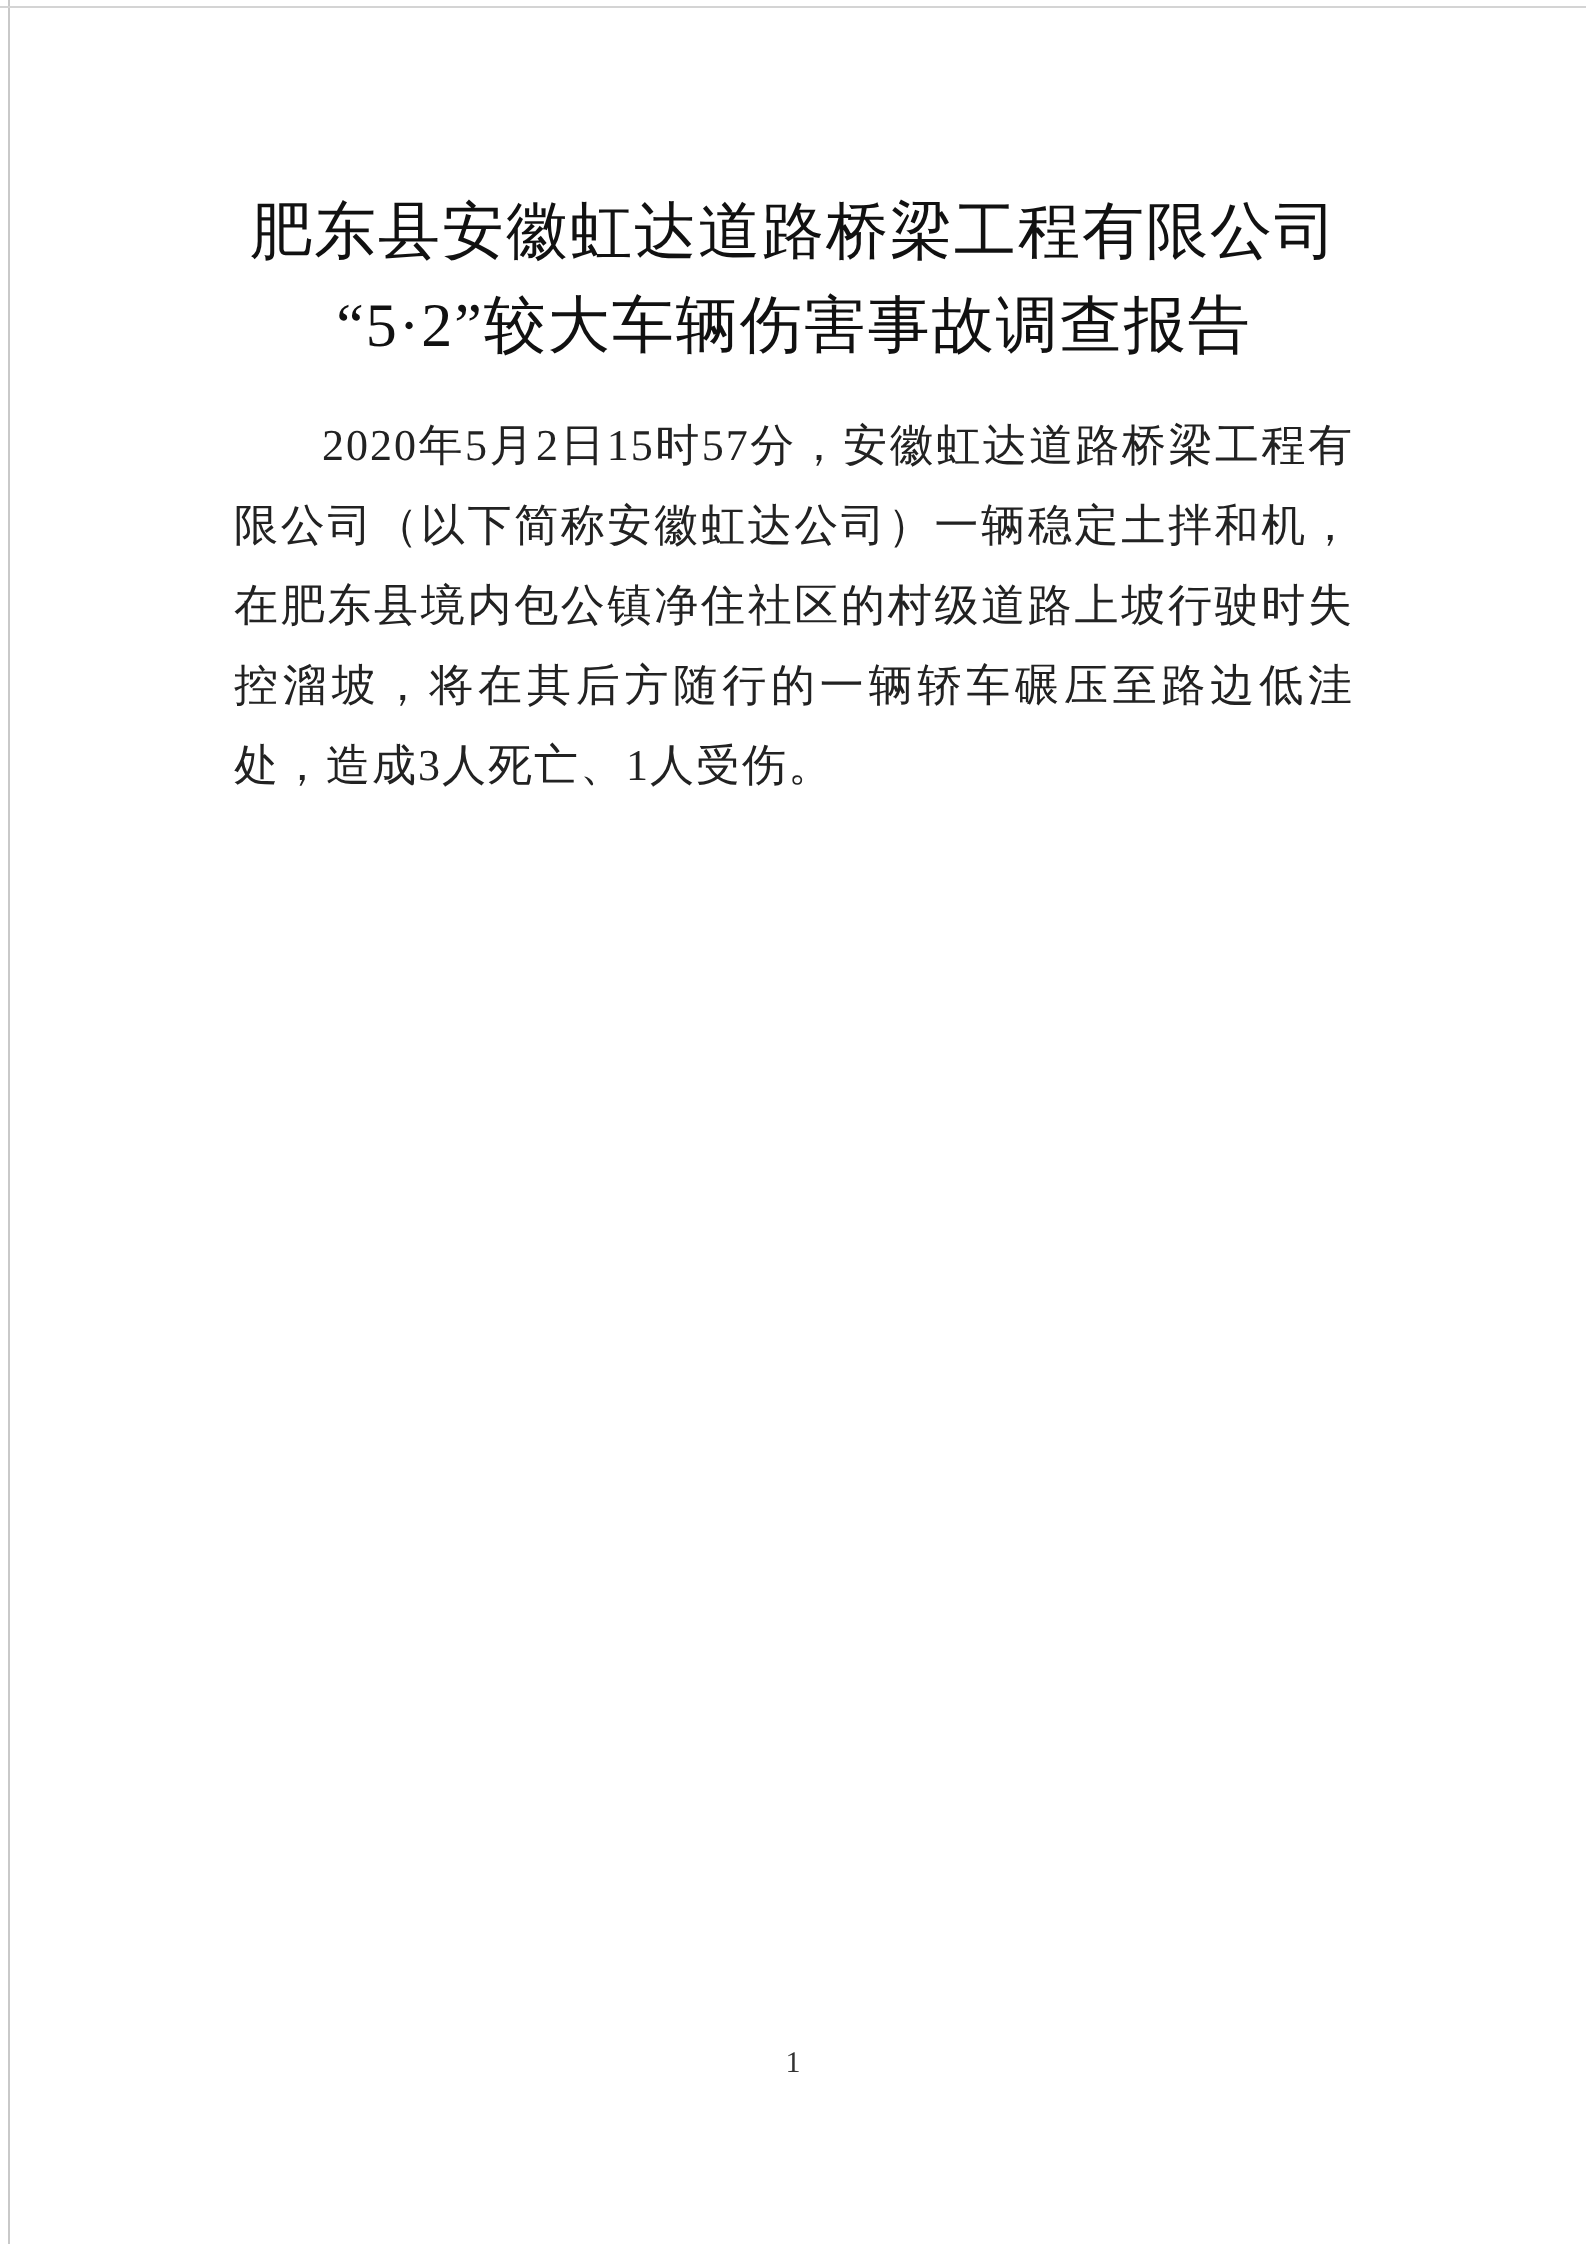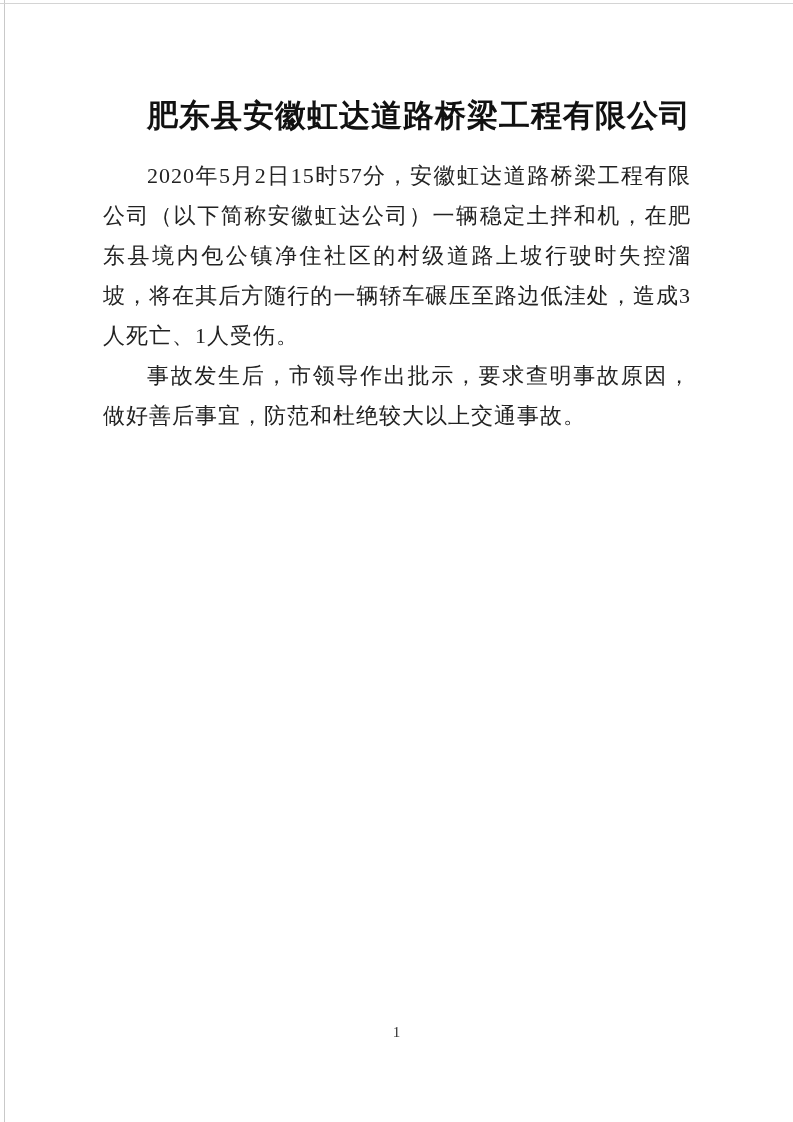--- a/index.html
+++ b/index.html
@@ -34,31 +34,31 @@
   }
   .content {
     position: absolute;
     left: 103px;
     top: 92px;
     width: 588px;
   }
   .title {
     margin: 0 0 17px 0;
     font-size: 31px;
-    font-weight: bold;
+    font-weight: normal;
     line-height: 47px;
-    text-align: right;
+    text-align: center;
     letter-spacing: 1px;
     color: #111111;
   }
   .title-line {
     display: block;
   }
   .body-text p {
-    margin: 0;
+    margin: 14px;
     font-size: 22px;
     line-height: 40px;
     text-align: justify;
     text-indent: 2em;
     letter-spacing: 1px;
     color: #222222;
   }
   .page-number {
     position: absolute;
     top: 1024px;
@@ -72,22 +72,22 @@
 </head>
 <body>
 
 <div class="page">
   <div class="scan-line-left"></div>
   <div class="scan-line-top"></div>
 
   <div class="content">
     <h1 class="title">
       <span class="title-line">肥东县安徽虹达道路桥梁工程有限公司</span>
+      <span class="title-line">“5·2”较大车辆伤害事故调查报告</span>
     </h1>
 
     <div class="body-text">
       <p>2020年5月2日15时57分，安徽虹达道路桥梁工程有限公司（以下简称安徽虹达公司）一辆稳定土拌和机，在肥东县境内包公镇净住社区的村级道路上坡行驶时失控溜坡，将在其后方随行的一辆轿车碾压至路边低洼处，造成3人死亡、1人受伤。</p>
-      <p>事故发生后，市领导作出批示，要求查明事故原因，做好善后事宜，防范和杜绝较大以上交通事故。</p>
     </div>
   </div>
 
   <div class="page-number">1</div>
 </div>
 
 </body></html>

